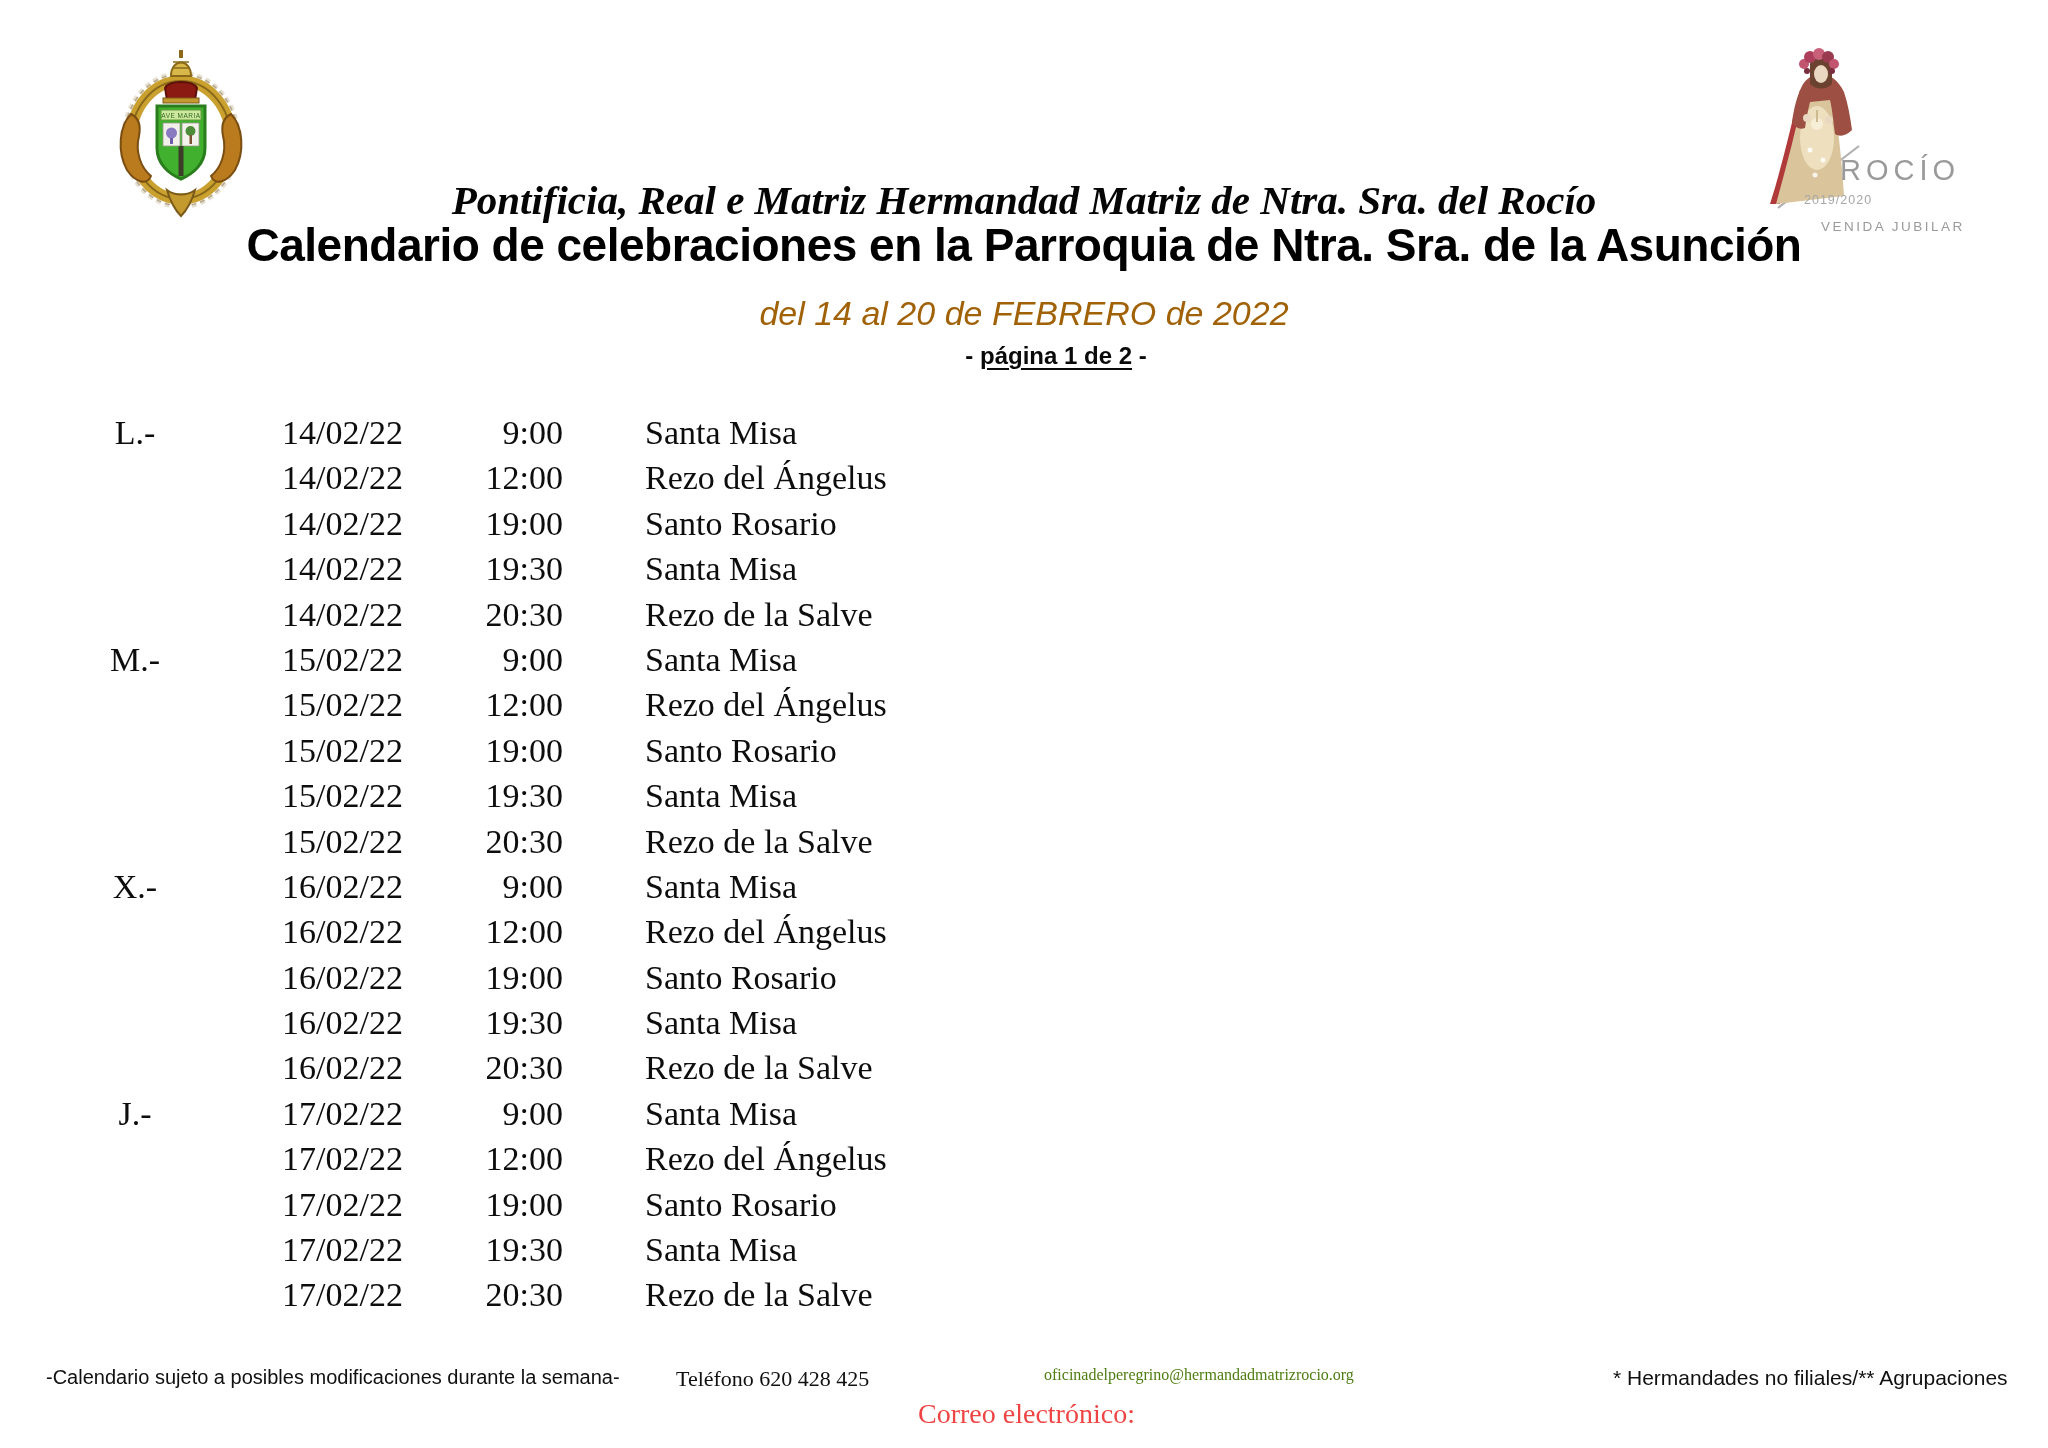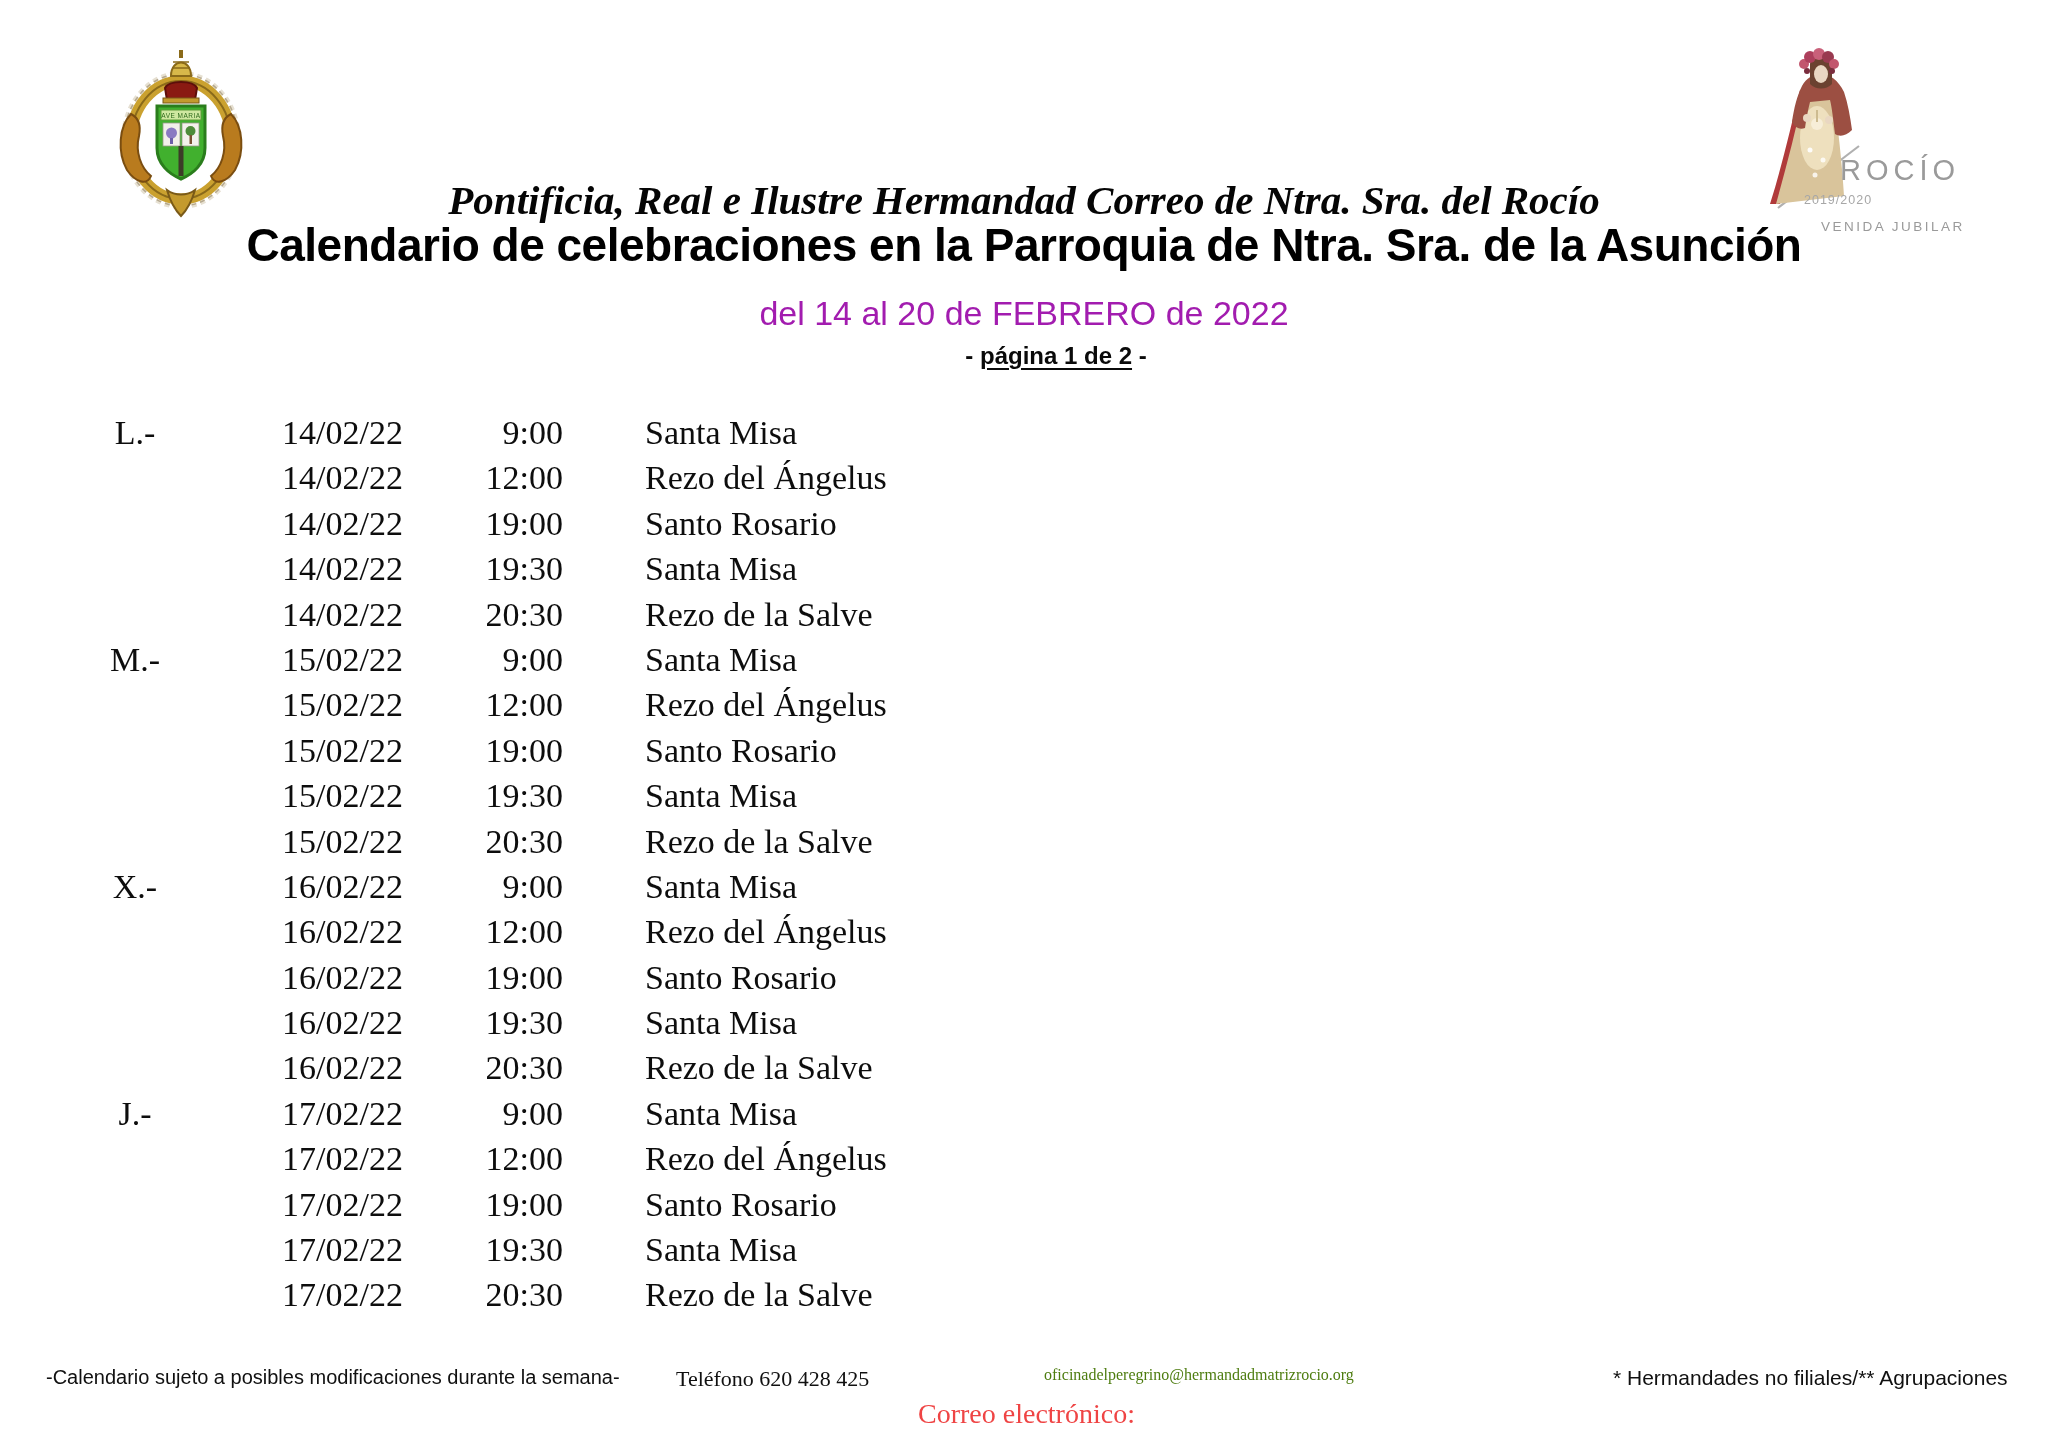--- a/index.html
+++ b/index.html
@@ -7,21 +7,21 @@
         font-family:"Liberation Serif",serif;color:#111;}
 
   
   .org-title{position:absolute;top:176px;left:0;width:2048px;text-align:center;
              font-family:"Liberation Serif",serif;font-style:italic;font-weight:bold;
              font-size:41px;white-space:nowrap;color:#050505;}
   .main-title{position:absolute;top:218px;left:0;width:2048px;text-align:center;
               font-family:Liberation Sans, sans-serif;font-weight:bold;font-size:46px;
               letter-spacing:-0.5px;white-space:nowrap;color:#000;}
   .date-range{position:absolute;top:294px;left:0;width:2048px;text-align:center;
-              font-family:"Liberation Sans",sans-serif;font-size:34px;color:#a21caf;}
+              font-family:"Liberation Sans",sans-serif;font-size:34px;color:#a16207;font-style:italic;}
   .page-ind{position:absolute;top:342px;left:0;width:2048px;text-align:center;
             font-family:"Liberation Sans",sans-serif;font-weight:bold;font-size:24px;color:#0a0a0a;padding-left:32px;}
   .page-ind .u{text-decoration:underline;text-underline-offset:4px;}
 
   
   .crest{position:absolute;left:117px;top:48px;width:128px;height:170px;}
 
   
   .rlogo{position:absolute;left:1760px;top:30px;width:230px;height:205px;}
   .rlogo svg{position:absolute;left:0;top:0;}
@@ -121,21 +121,21 @@
       <circle cx="68" cy="27" r="6" fill="#993a50"></circle>
       <circle cx="74" cy="34" r="5" fill="#c2566e"></circle>
       <circle cx="47" cy="41" r="3" fill="#7a2d3e"></circle>
       <circle cx="72" cy="41" r="3" fill="#7a2d3e"></circle>
     </svg>
     <span class="t1">ROCÍO</span>
     <span class="t2">VENIDA JUBILAR</span>
     <span class="t3">2019/2020</span>
   </div>
 
-  <div class="org-title">Pontificia, Real e Ilustre Hermandad Correo de Ntra. Sra. del Rocío</div>
+  <div class="org-title">Pontificia, Real e Matriz Hermandad Matriz de Ntra. Sra. del Rocío</div>
   <div class="main-title">Calendario de celebraciones en la Parroquia de Ntra. Sra. de la Asunción</div>
   <div class="date-range">del 14 al 20 de FEBRERO de 2022</div>
   <div class="page-ind"><span>- </span><span class="u">página 1 de 2</span><span> -</span></div>
 
   <div class="schedule">
       <div class="srow">
         <span class="c-day">L.-</span>
         <span class="c-date">14/02/22</span>
         <span class="c-time">9:00</span>
         <span class="c-event">Santa Misa</span>

